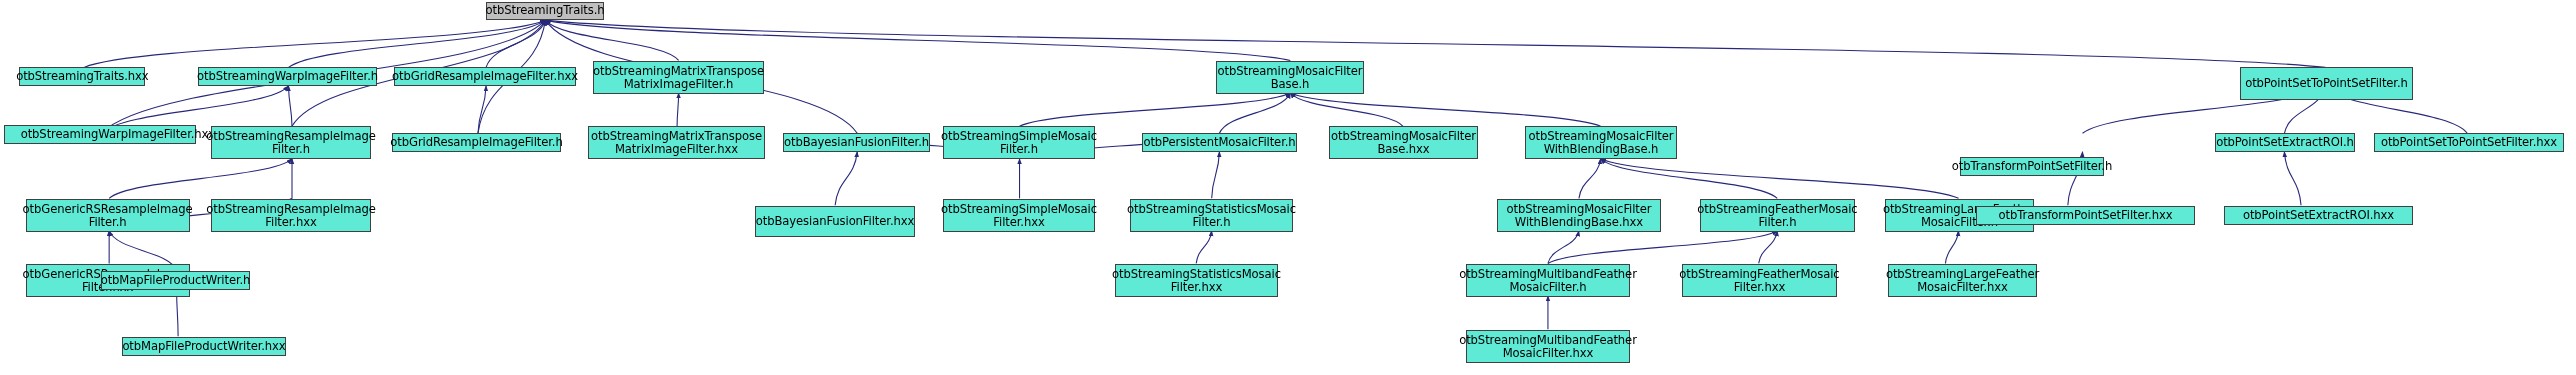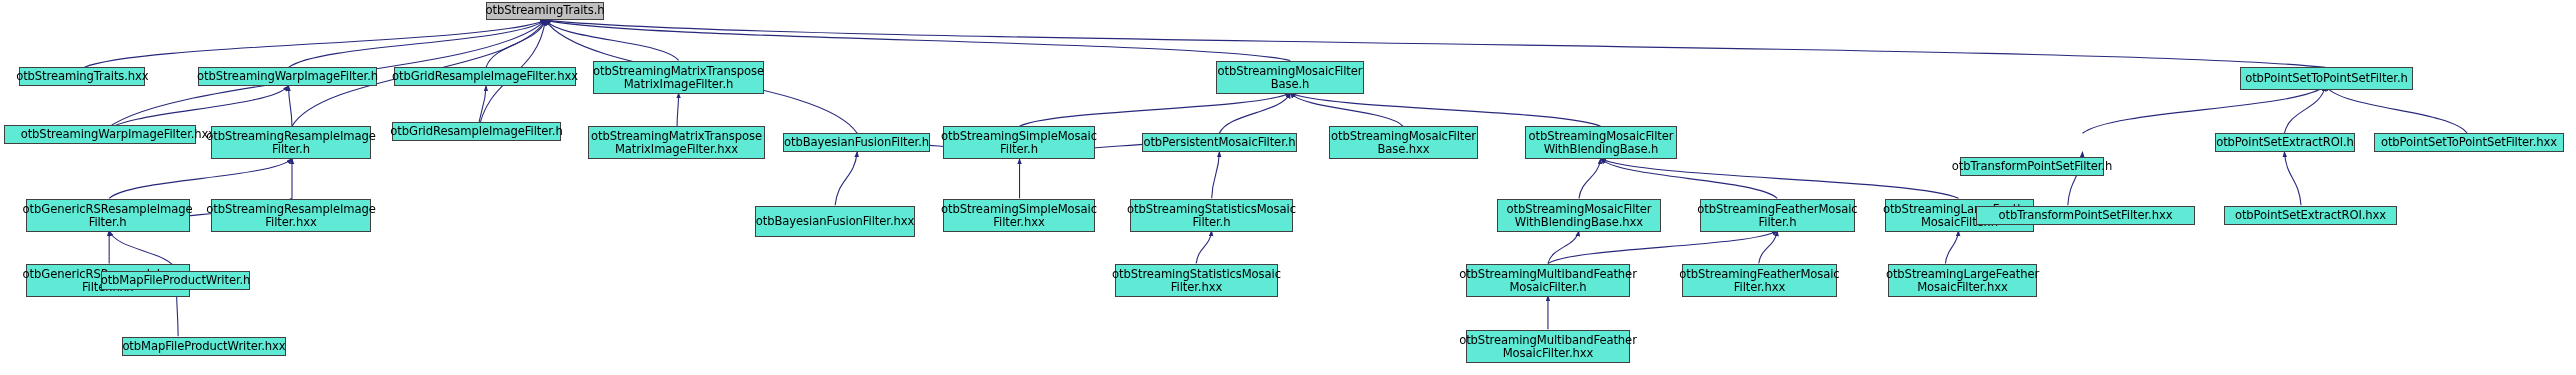--- a/index.html
+++ b/index.html
@@ -98,25 +98,25 @@
       <path d="M1572,172 C1541.04,188.5 1344.96,188.5 1314,205" fill="none" stroke="#27287a" stroke-width="1.4" marker-end="url(#arrowhead)"></path>
     </svg>
 <div class="node root" style="left: 486px; top: 1.6px; width: 118px; height: 18.6px; background: rgb(191, 191, 191);">otbStreamingTraits.h</div>
     <div class="node" style="left: 19.4px; top: 67px; width: 126px; height: 18.6px;">otbStreamingTraits.hxx</div>
     <div class="node" style="left: 198px; top: 67px; width: 179px; height: 18.6px;">otbStreamingWarpImageFilter.h</div>
     <div class="node" style="left: 394px; top: 67px; width: 182px; height: 18.6px;">otbGridResampleImageFilter.hxx</div>
     <div class="node" style="left: 593px; top: 61px; width: 171px; height: 33px;">otbStreamingMatrixTranspose
 MatrixImageFilter.h</div>
     <div class="node" style="left: 1216px; top: 61px; width: 148px; height: 33px;">otbStreamingMosaicFilter
 Base.h</div>
-    <div class="node" style="left: 2240px; top: 67px; width: 173px; height: 23px;">otbPointSetToPointSetFilter.h</div>
+    <div class="node" style="left: 2240px; top: 67px; width: 173px; height: 33px;">otbPointSetToPointSetFilter.h</div>
     <div class="node" style="left: 3.9px; top: 125px; width: 192px; height: 18.6px; padding-left: 36px;">otbStreamingWarpImageFilter.hxx</div>
     <div class="node" style="left: 211px; top: 126px; width: 160px; height: 33px;">otbStreamingResampleImage
 Filter.h</div>
-    <div class="node" style="left: 392px; top: 122px; width: 169px; height: 18.6px;">otbGridResampleImageFilter.h</div>
+    <div class="node" style="left: 392px; top: 133px; width: 169px; height: 18.6px;">otbGridResampleImageFilter.h</div>
     <div class="node" style="left: 588px; top: 126px; width: 177px; height: 33px;">otbStreamingMatrixTranspose
 MatrixImageFilter.hxx</div>
     <div class="node" style="left: 783px; top: 133px; width: 147px; height: 18.6px;">otbBayesianFusionFilter.h</div>
     <div class="node" style="left: 943px; top: 126px; width: 152px; height: 33px;">otbStreamingSimpleMosaic
 Filter.h</div>
     <div class="node" style="left: 1142px; top: 133px; width: 155px; height: 18.6px;">otbPersistentMosaicFilter.h</div>
     <div class="node" style="left: 1329px; top: 126px; width: 149px; height: 33px;">otbStreamingMosaicFilter
 Base.hxx</div>
     <div class="node" style="left: 1525px; top: 126px; width: 152px; height: 33px;">otbStreamingMosaicFilter
 WithBlendingBase.h</div>
@@ -132,21 +132,21 @@
 Filter.hxx</div>
     <div class="node" style="left: 1130px; top: 199px; width: 163px; height: 33px;">otbStreamingStatisticsMosaic
 Filter.h</div>
     <div class="node" style="left: 1497px; top: 199px; width: 164px; height: 33px;">otbStreamingMosaicFilter
 WithBlendingBase.hxx</div>
     <div class="node" style="left: 1700px; top: 199px; width: 155px; height: 33px;">otbStreamingFeatherMosaic
 Filter.h</div>
     <div class="node" style="left: 1885px; top: 199px; width: 149px; height: 33px;">otbStreamingLargeFeather
 MosaicFilter.h</div>
     <div class="node" style="left: 1976px; top: 206px; width: 219px; height: 18.6px;">otbTransformPointSetFilter.hxx</div>
-    <div class="node" style="left: 2224px; top: 206px; width: 173px; height: 18.6px;">otbPointSetExtractROI.hxx</div>
+    <div class="node" style="left: 2224px; top: 206px; width: 189px; height: 18.6px;">otbPointSetExtractROI.hxx</div>
     <div class="node" style="left: 25.6px; top: 264px; width: 164px; height: 33px;">otbGenericRSResampleImage
 Filter.hxx</div>
     <div class="node" style="left: 101px; top: 271px; width: 149px; height: 18.6px;">otbMapFileProductWriter.h</div>
     <div class="node" style="left: 1115px; top: 264px; width: 163px; height: 33px;">otbStreamingStatisticsMosaic
 Filter.hxx</div>
     <div class="node" style="left: 1466px; top: 264px; width: 164px; height: 33px;">otbStreamingMultibandFeather
 MosaicFilter.h</div>
     <div class="node" style="left: 1682px; top: 264px; width: 155px; height: 33px;">otbStreamingFeatherMosaic
 Filter.hxx</div>
     <div class="node" style="left: 1872px; top: 264px; width: 149px; height: 33px; margin-left: 16px;">otbStreamingLargeFeather

